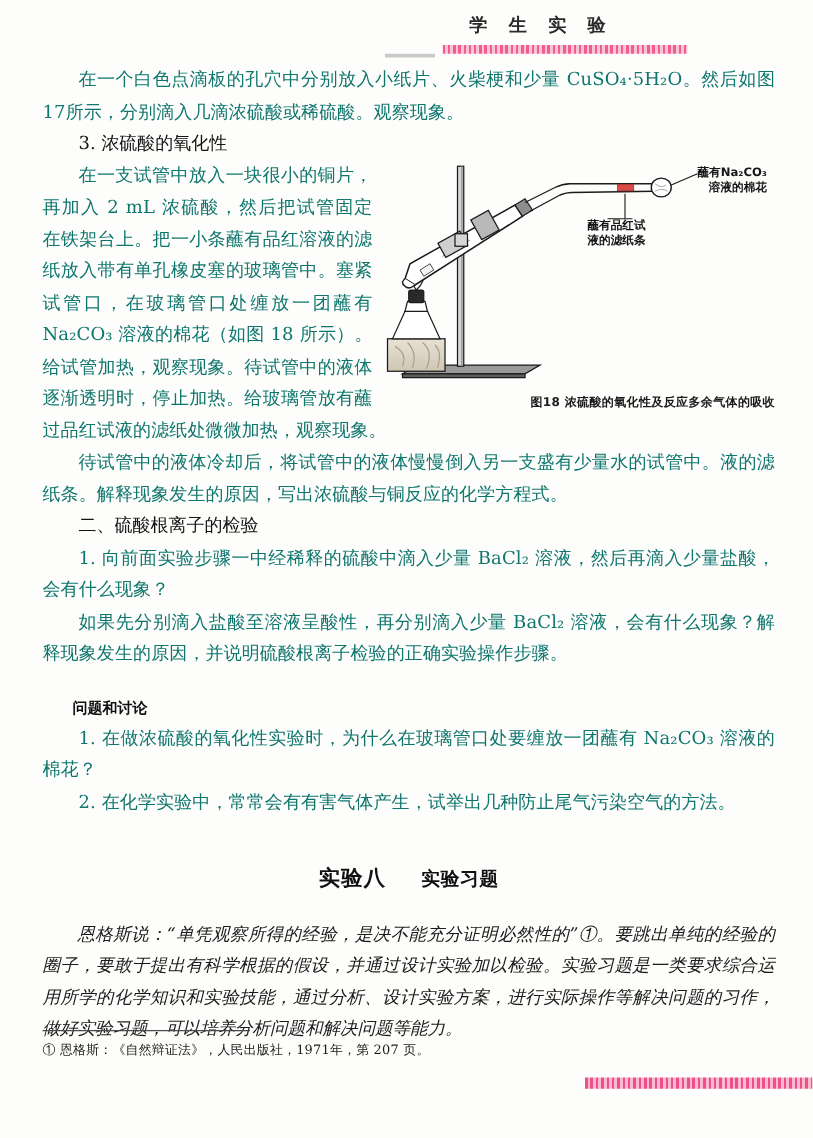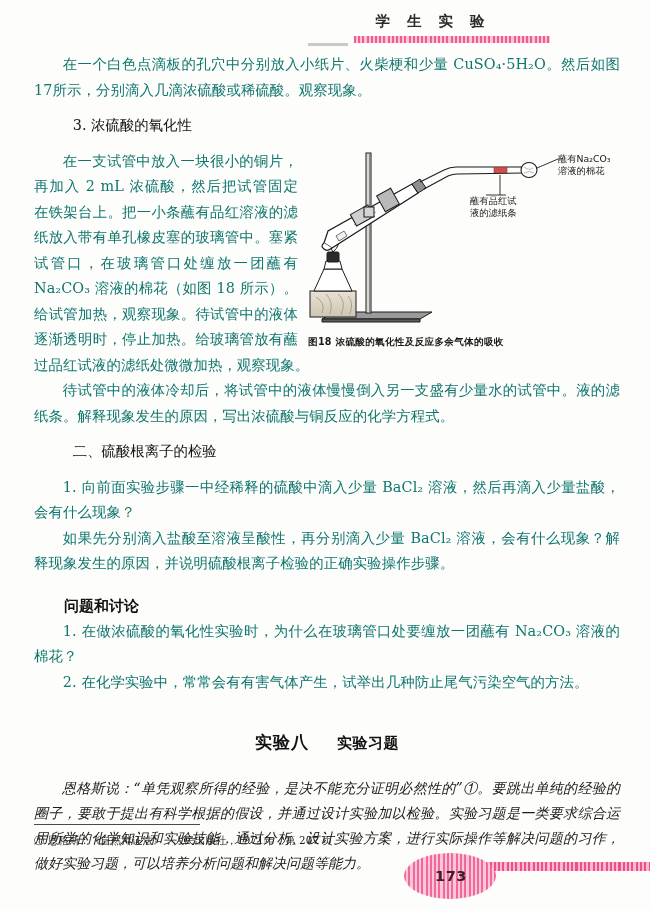--- a/index.html
+++ b/index.html
@@ -69,21 +69,21 @@
   p.para {
     margin: 0;
     font-size: 14.4px;
     line-height: 25.5px;
     text-align: justify;
     text-indent: 2em;
     color: #0f766e;
     letter-spacing: 0.1px;
   }
   p.subhead {
-    margin: 10px;
+    margin: 0;
     font-size: 14.4px;
     line-height: 25.5px;
     text-indent: 2em;
     color: #141414;
   }
 
   
   .figure-float {
     float: right;
     width: 312px;
@@ -95,32 +95,32 @@
   
   .fig-box {
     position: absolute;
     inset: 0;
   }
   .fig-caption {
     position: absolute;
     bottom: -2px;
     left: 0;
     width: 312px;
-    text-align: left;
+    text-align: right;
     font-family: "DejaVu Sans", "Liberation Sans", sans-serif;
     font-size: 9.6px;
     font-weight: bold;
     color: #1b1b1b;
     letter-spacing: 0.3px;
   }
 
   
   .qd-heading {
     font-family: "DejaVu Sans", "Liberation Sans", sans-serif;
-    font-size: 15px;
+    font-size: 12px;
     font-weight: bold;
     margin: 0;
     text-indent: 2em;
     line-height: 26px;
     color: #111;
   }
 
   
   .section-title {
     text-align: center;
@@ -203,24 +203,25 @@
     color: #3a2026;
     letter-spacing: 0.5px;
     padding-left: 2px;
   }
 
   
   .fig-label {
     position: absolute;
     font-family: "DejaVu Sans", "Liberation Sans", sans-serif;
     font-size: 9.3px;
-    font-weight: normal;
+    font-weight: bold;
     color: #161616;
     line-height: 12.5px;
     white-space: nowrap;
+    text-align: right;
   }
 </style>
 </head>
 <body>
 
 <div class="page">
 
   <div class="header">
     <div class="header-title">学 生 实 验</div>
     <div class="header-rule"></div>
@@ -349,17 +350,14 @@
 
     <div style="height:22px"></div>
 
     <p class="kai">恩格斯说：“单凭观察所得的经验，是决不能充分证明必然性的”①。要跳出单纯的经验的圈子，要敢于提出有科学根据的假设，并通过设计实验加以检验。实验习题是一类要求综合运用所学的化学知识和实验技能，通过分析、设计实验方案，进行实际操作等解决问题的习作，做好实验习题，可以培养分析问题和解决问题等能力。</p>
   </div>
 
   <div class="footnote-rule"></div>
   <div class="footnote">① 恩格斯：《自然辩证法》，人民出版社，1971年，第 207 页。</div>
 
   <div class="pn-bar"></div>
-  <div class="pn-oval">
-    <span class="pn-num">173</span>
-  </div>
 
 </div>
 
 </body></html>

